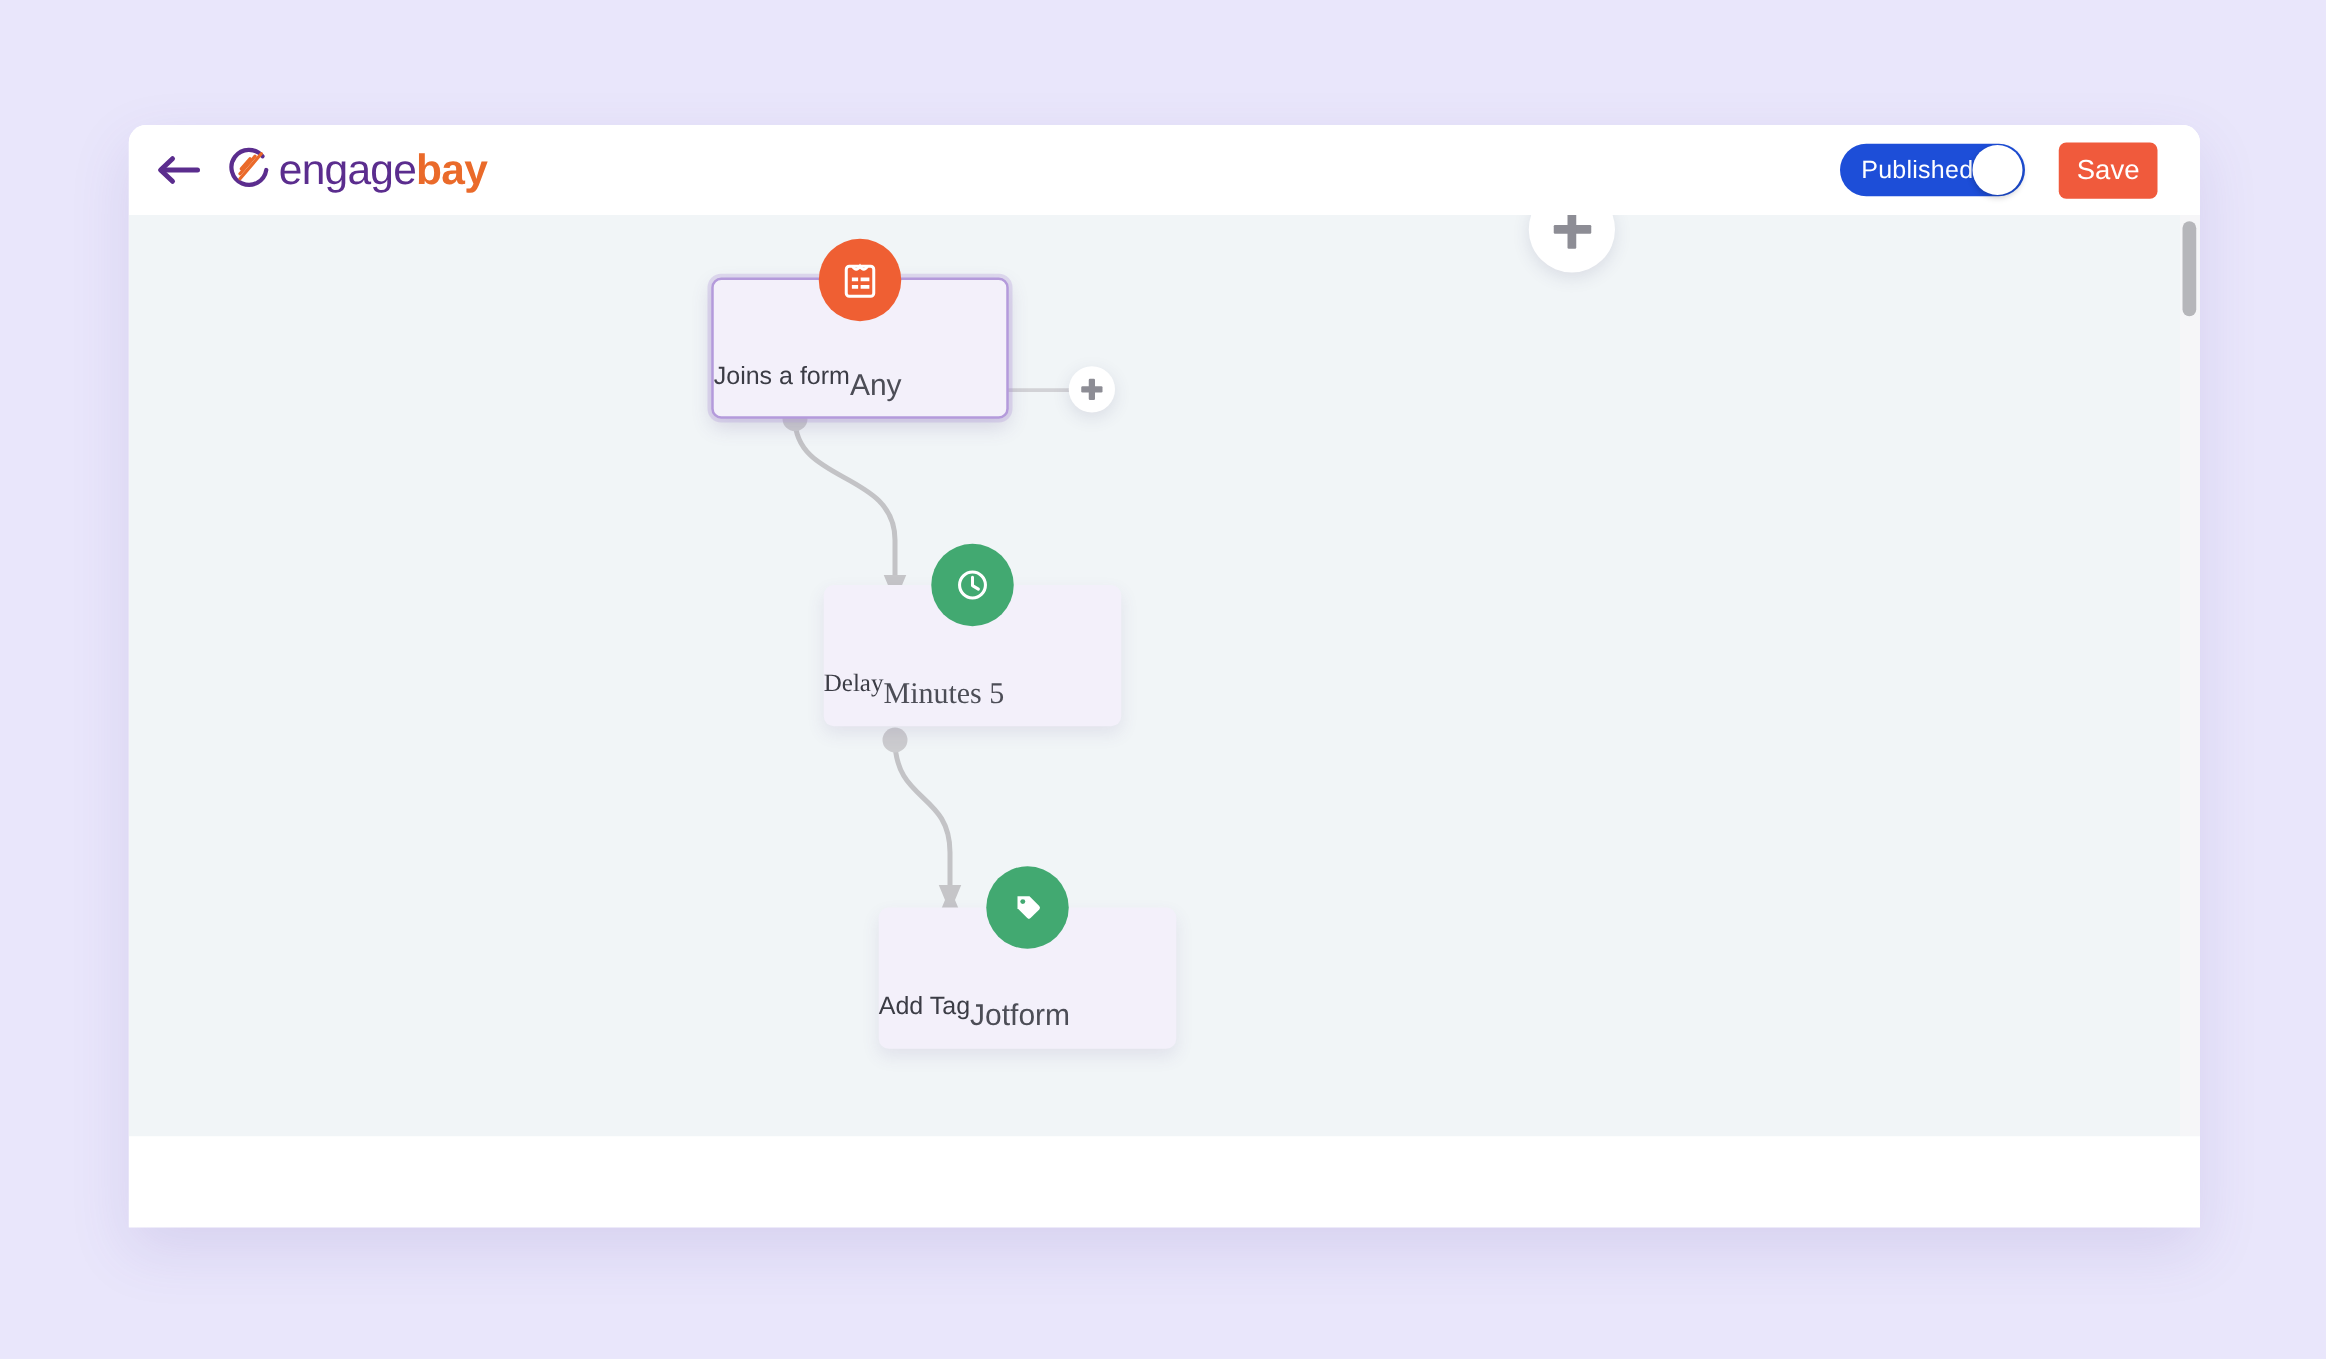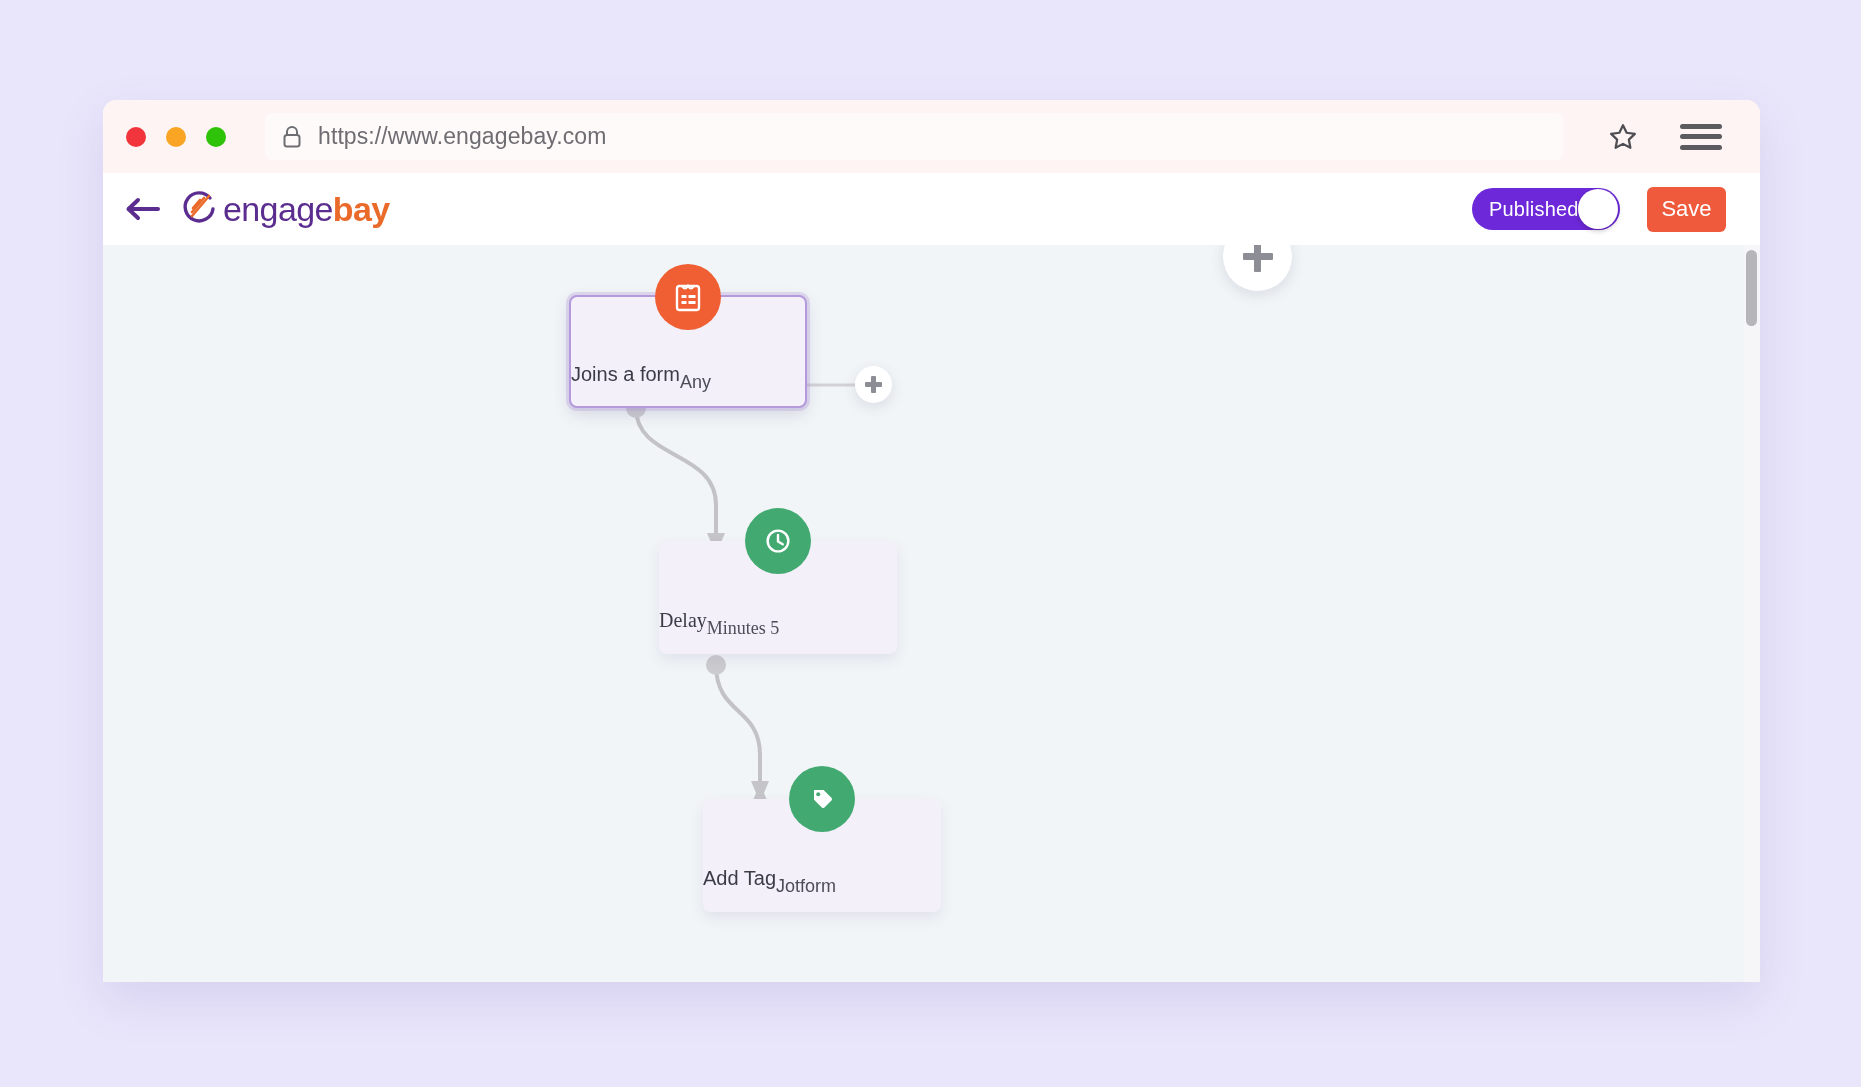--- a/index.html
+++ b/index.html
@@ -98,21 +98,21 @@
   }
 
   .app-bar-right {
     margin-left: auto;
     display: flex; align-items: center; gap: 27px;
     padding-right: 10px;
   }
   .publish-toggle {
     position: relative;
     width: 148px; height: 42px;
-    background: #6d28d9;
+    background: #1d4ed8;
     border-radius: 21px;
     display: flex; align-items: center;
     padding-left: 17px;
     cursor: pointer;
     border: none;
   }
   .publish-toggle .label {
     color: #ffffff; font-size: 20px; letter-spacing: .2px;
   }
   .publish-knob {
@@ -152,21 +152,21 @@
   }
   .node.selected {
     border: 2px solid #b49adb;
     box-shadow: 0 0 0 3px rgba(180,154,219,.32), 0 6px 16px rgba(90,70,140,.18);
   }
   .node-title {
     font-size: 20px; color: #3b3c45; line-height: 1;
     margin-bottom: 0;
   }
   .node-sub {
-    font-size: 18px; color: #4c4d56; margin-top: 16px; line-height: 1;
+    font-size: 24px; color: #4c4d56; margin-top: 16px; line-height: 1;
   }
   .node-icon {
     position: absolute;
     left: 50%; top: -33px; transform: translateX(-50%);
     width: 66px; height: 66px; border-radius: 50%;
     display: flex; align-items: center; justify-content: center;
     z-index: 3;
   }
   .node-icon.orange { background: #ef5f33; }
   .node-icon.green  { background: #42a971; }
@@ -210,45 +210,20 @@
     background: #b6b6ba;
     border-radius: 6px;
     cursor: pointer;
   }
 </style>
 </head>
 <body>
 
 <div class="browser-window">
 
-  <div class="chrome-bar">
-    <div class="traffic-lights">
-      <span class="dot red"></span>
-      <span class="dot yellow"></span>
-      <span class="dot green"></span>
-    </div>
-
-    <div class="url-bar">
-      <svg class="lock-icon" viewBox="0 0 22 24">
-        <path d="M6 10V7a5 5 0 0 1 10 0v3" fill="none" stroke="#6d6d72" stroke-width="2"></path>
-        <rect x="3.5" y="10" width="15" height="11.5" rx="2.5" fill="none" stroke="#6d6d72" stroke-width="2"></rect>
-      </svg>
-      <span class="url-text">https://www.engagebay.com</span>
-    </div>
-
-    <svg class="star-icon" viewBox="0 0 24 24">
-      <path d="M12 2.6l2.9 6 6.6.9-4.8 4.6 1.2 6.5L12 17.5 6.1 20.6l1.2-6.5L2.5 9.5l6.6-.9z" fill="none" stroke="#4d4d53" stroke-width="1.8" stroke-linejoin="round"></path>
-    </svg>
-
-    <div class="hamburger">
-      <span></span>
-        <span></span>
-        <span></span>
-    </div>
-  </div>
 
   <div class="app-bar">
     <svg class="back-arrow" viewBox="0 0 36 26">
       <path d="M13 4L3.5 13L13 22" fill="none" stroke="#5b2d8e" stroke-width="4" stroke-linecap="round" stroke-linejoin="round"></path>
       <path d="M4 13H33" fill="none" stroke="#5b2d8e" stroke-width="4" stroke-linecap="round"></path>
     </svg>
 
     <div class="brand">
       <svg class="brand-mark" viewBox="0 0 40 40">
         <path d="M31 9 A14 14 0 1 0 34 20" fill="none" stroke="#5b2d8e" stroke-width="3.4" stroke-linecap="round"></path>

